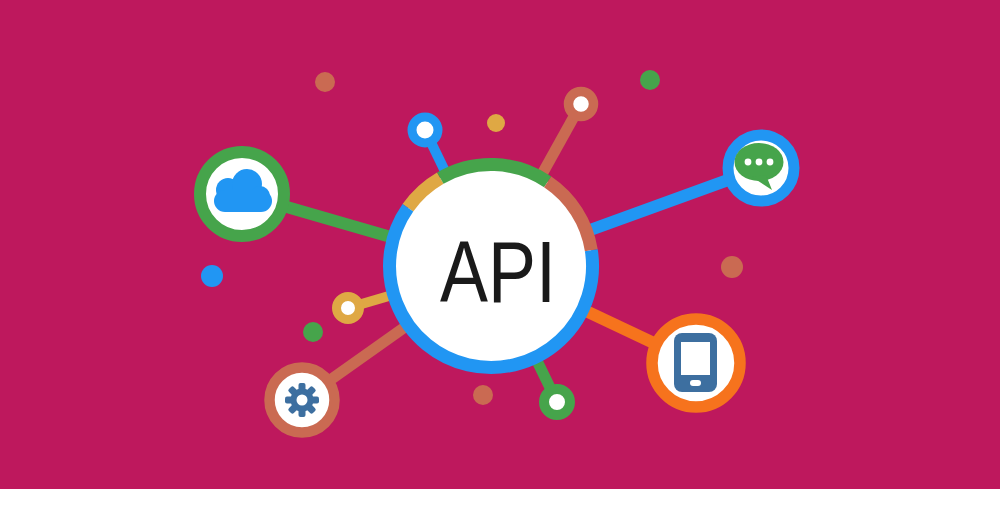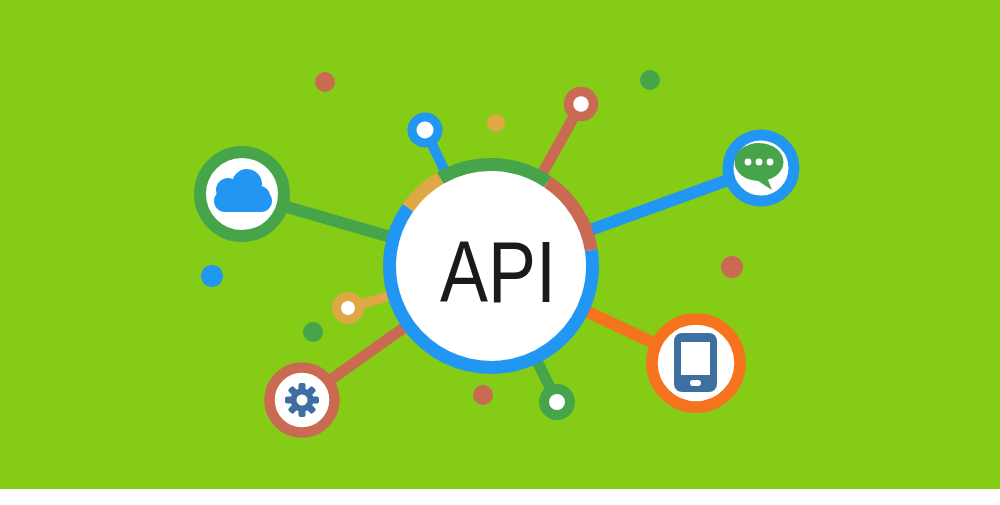--- a/index.html
+++ b/index.html
@@ -5,21 +5,21 @@
   html, body {
     margin: 0;
     padding: 0;
     background: #ffffff;
     font-family: "Liberation Sans", sans-serif;
   }
   .stage {
     position: relative;
     width: 1000px;
     height: 489px;
-    background: #84cc16;
+    background: #be185d;
     overflow: hidden;
   }
   svg { display: block; }
   .api-label {
     font-family: "Liberation Sans", sans-serif;
     font-weight: 400;
   }
 </style>
 </head>
 <body>

